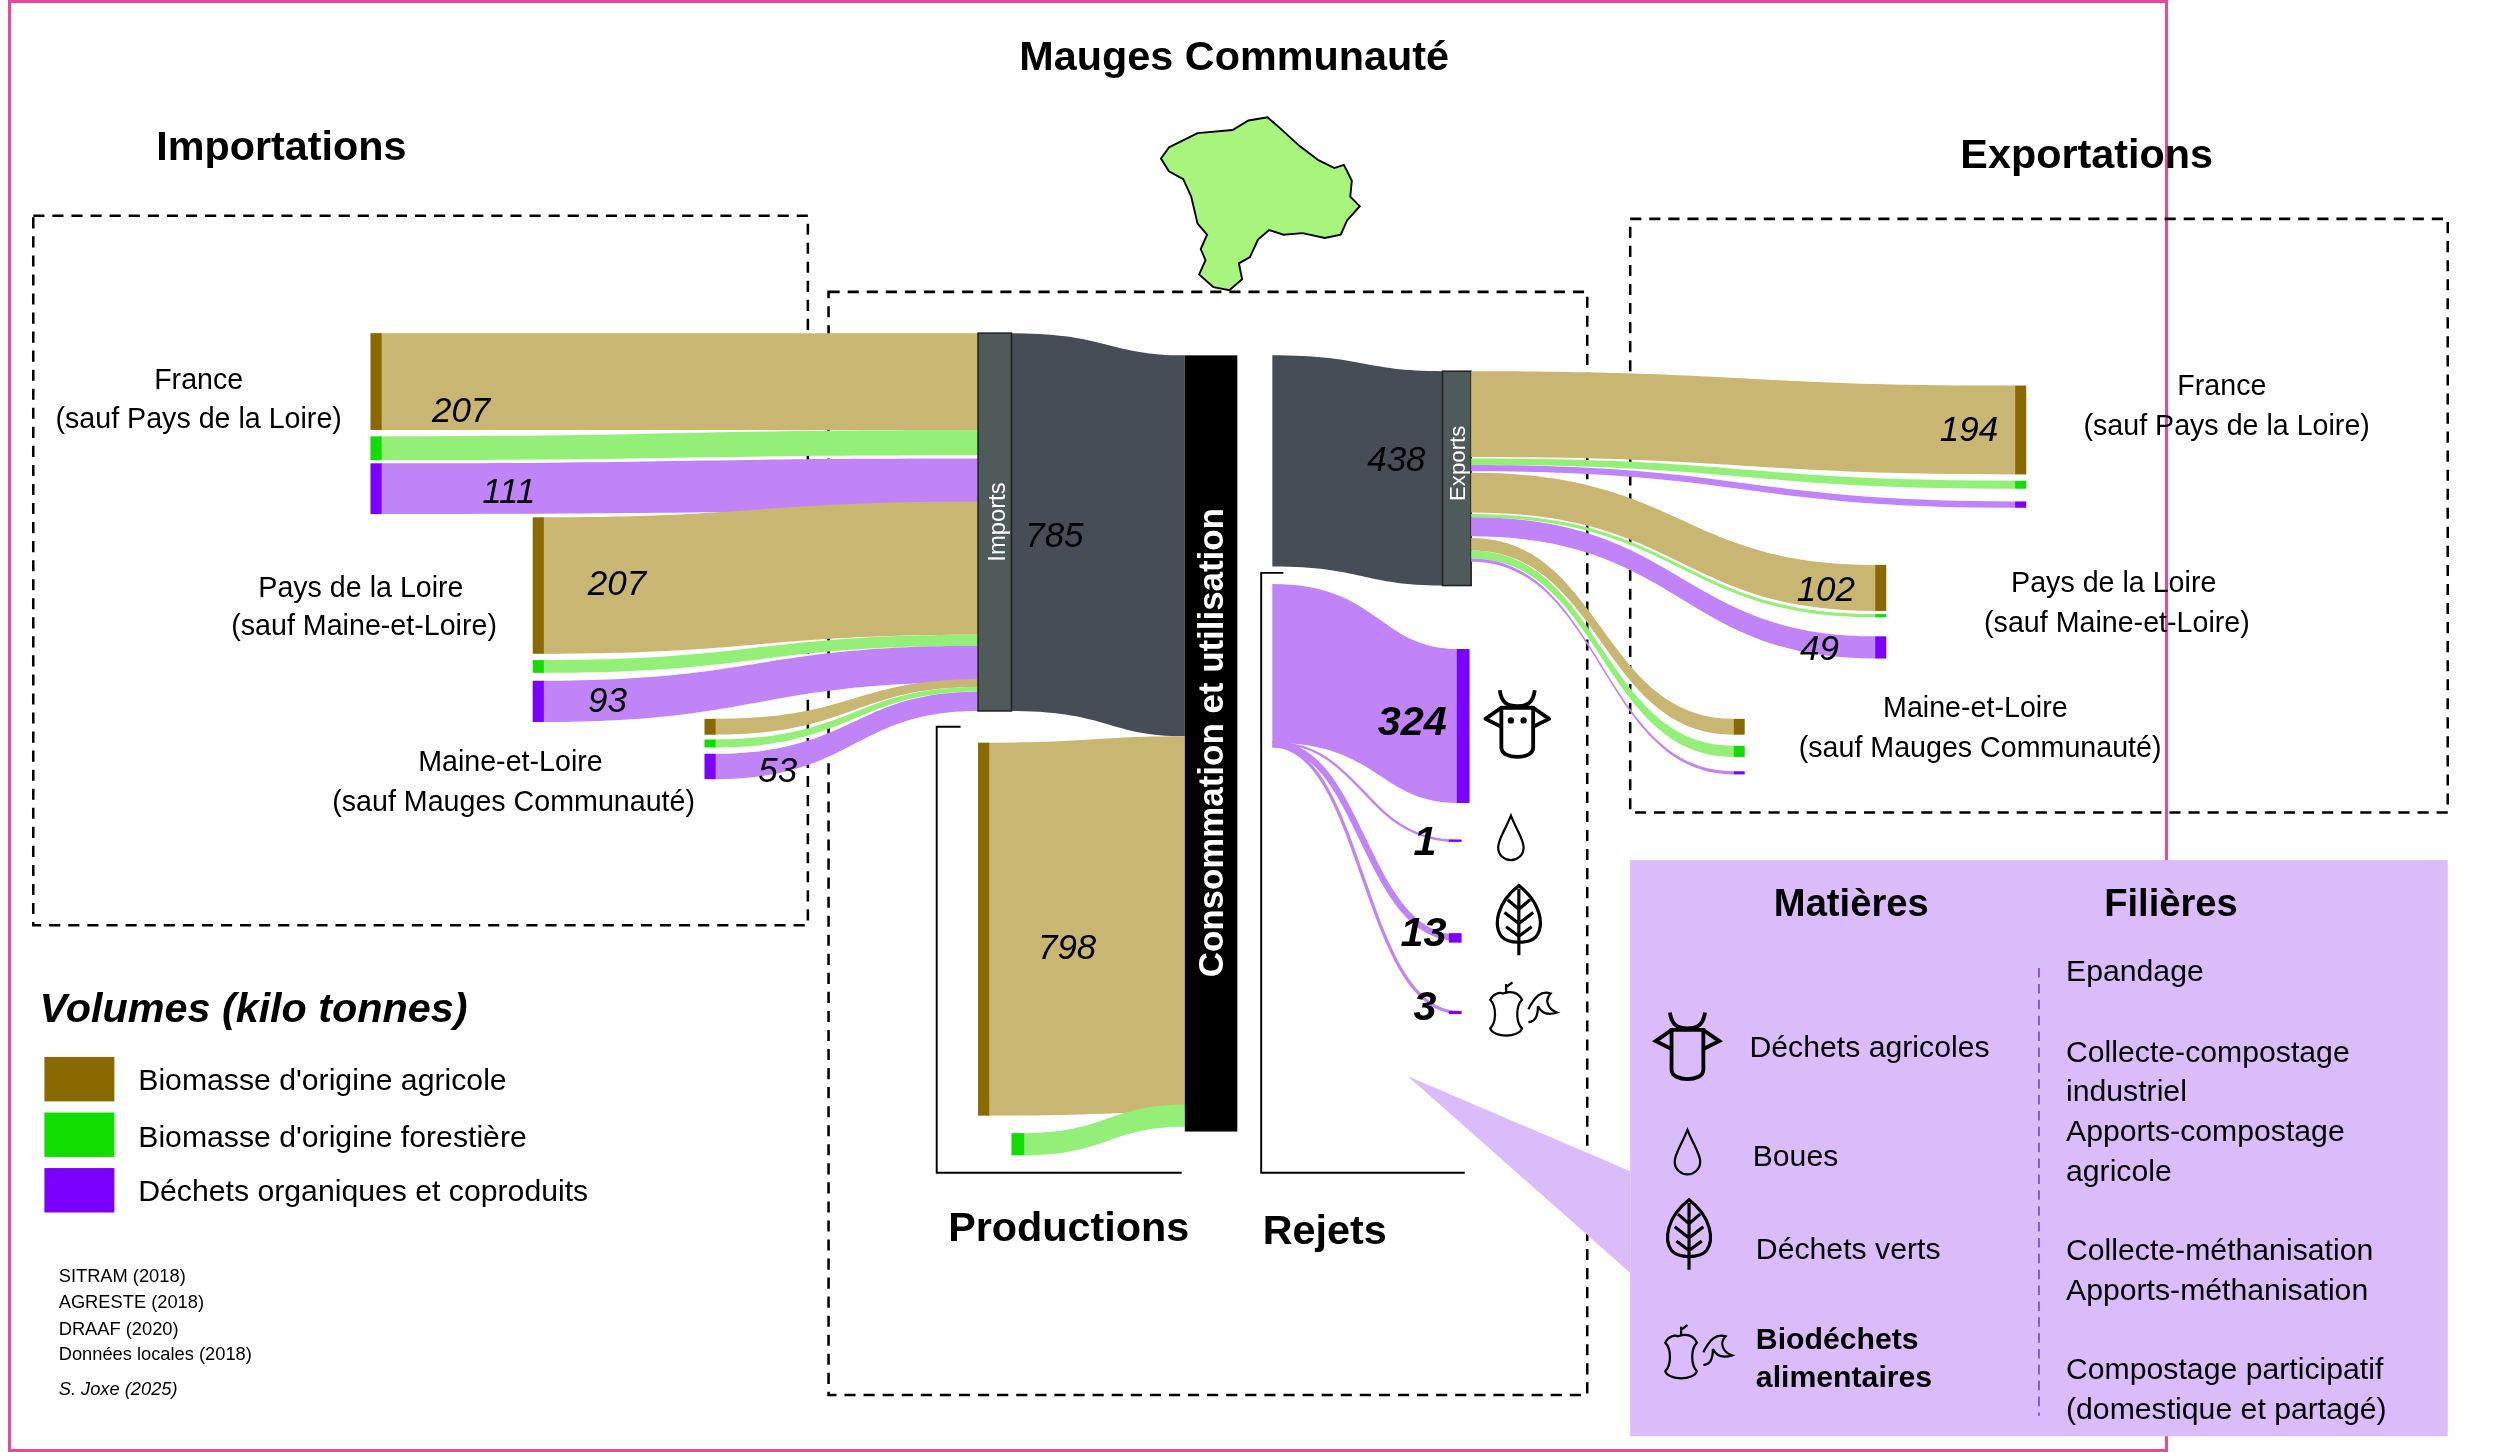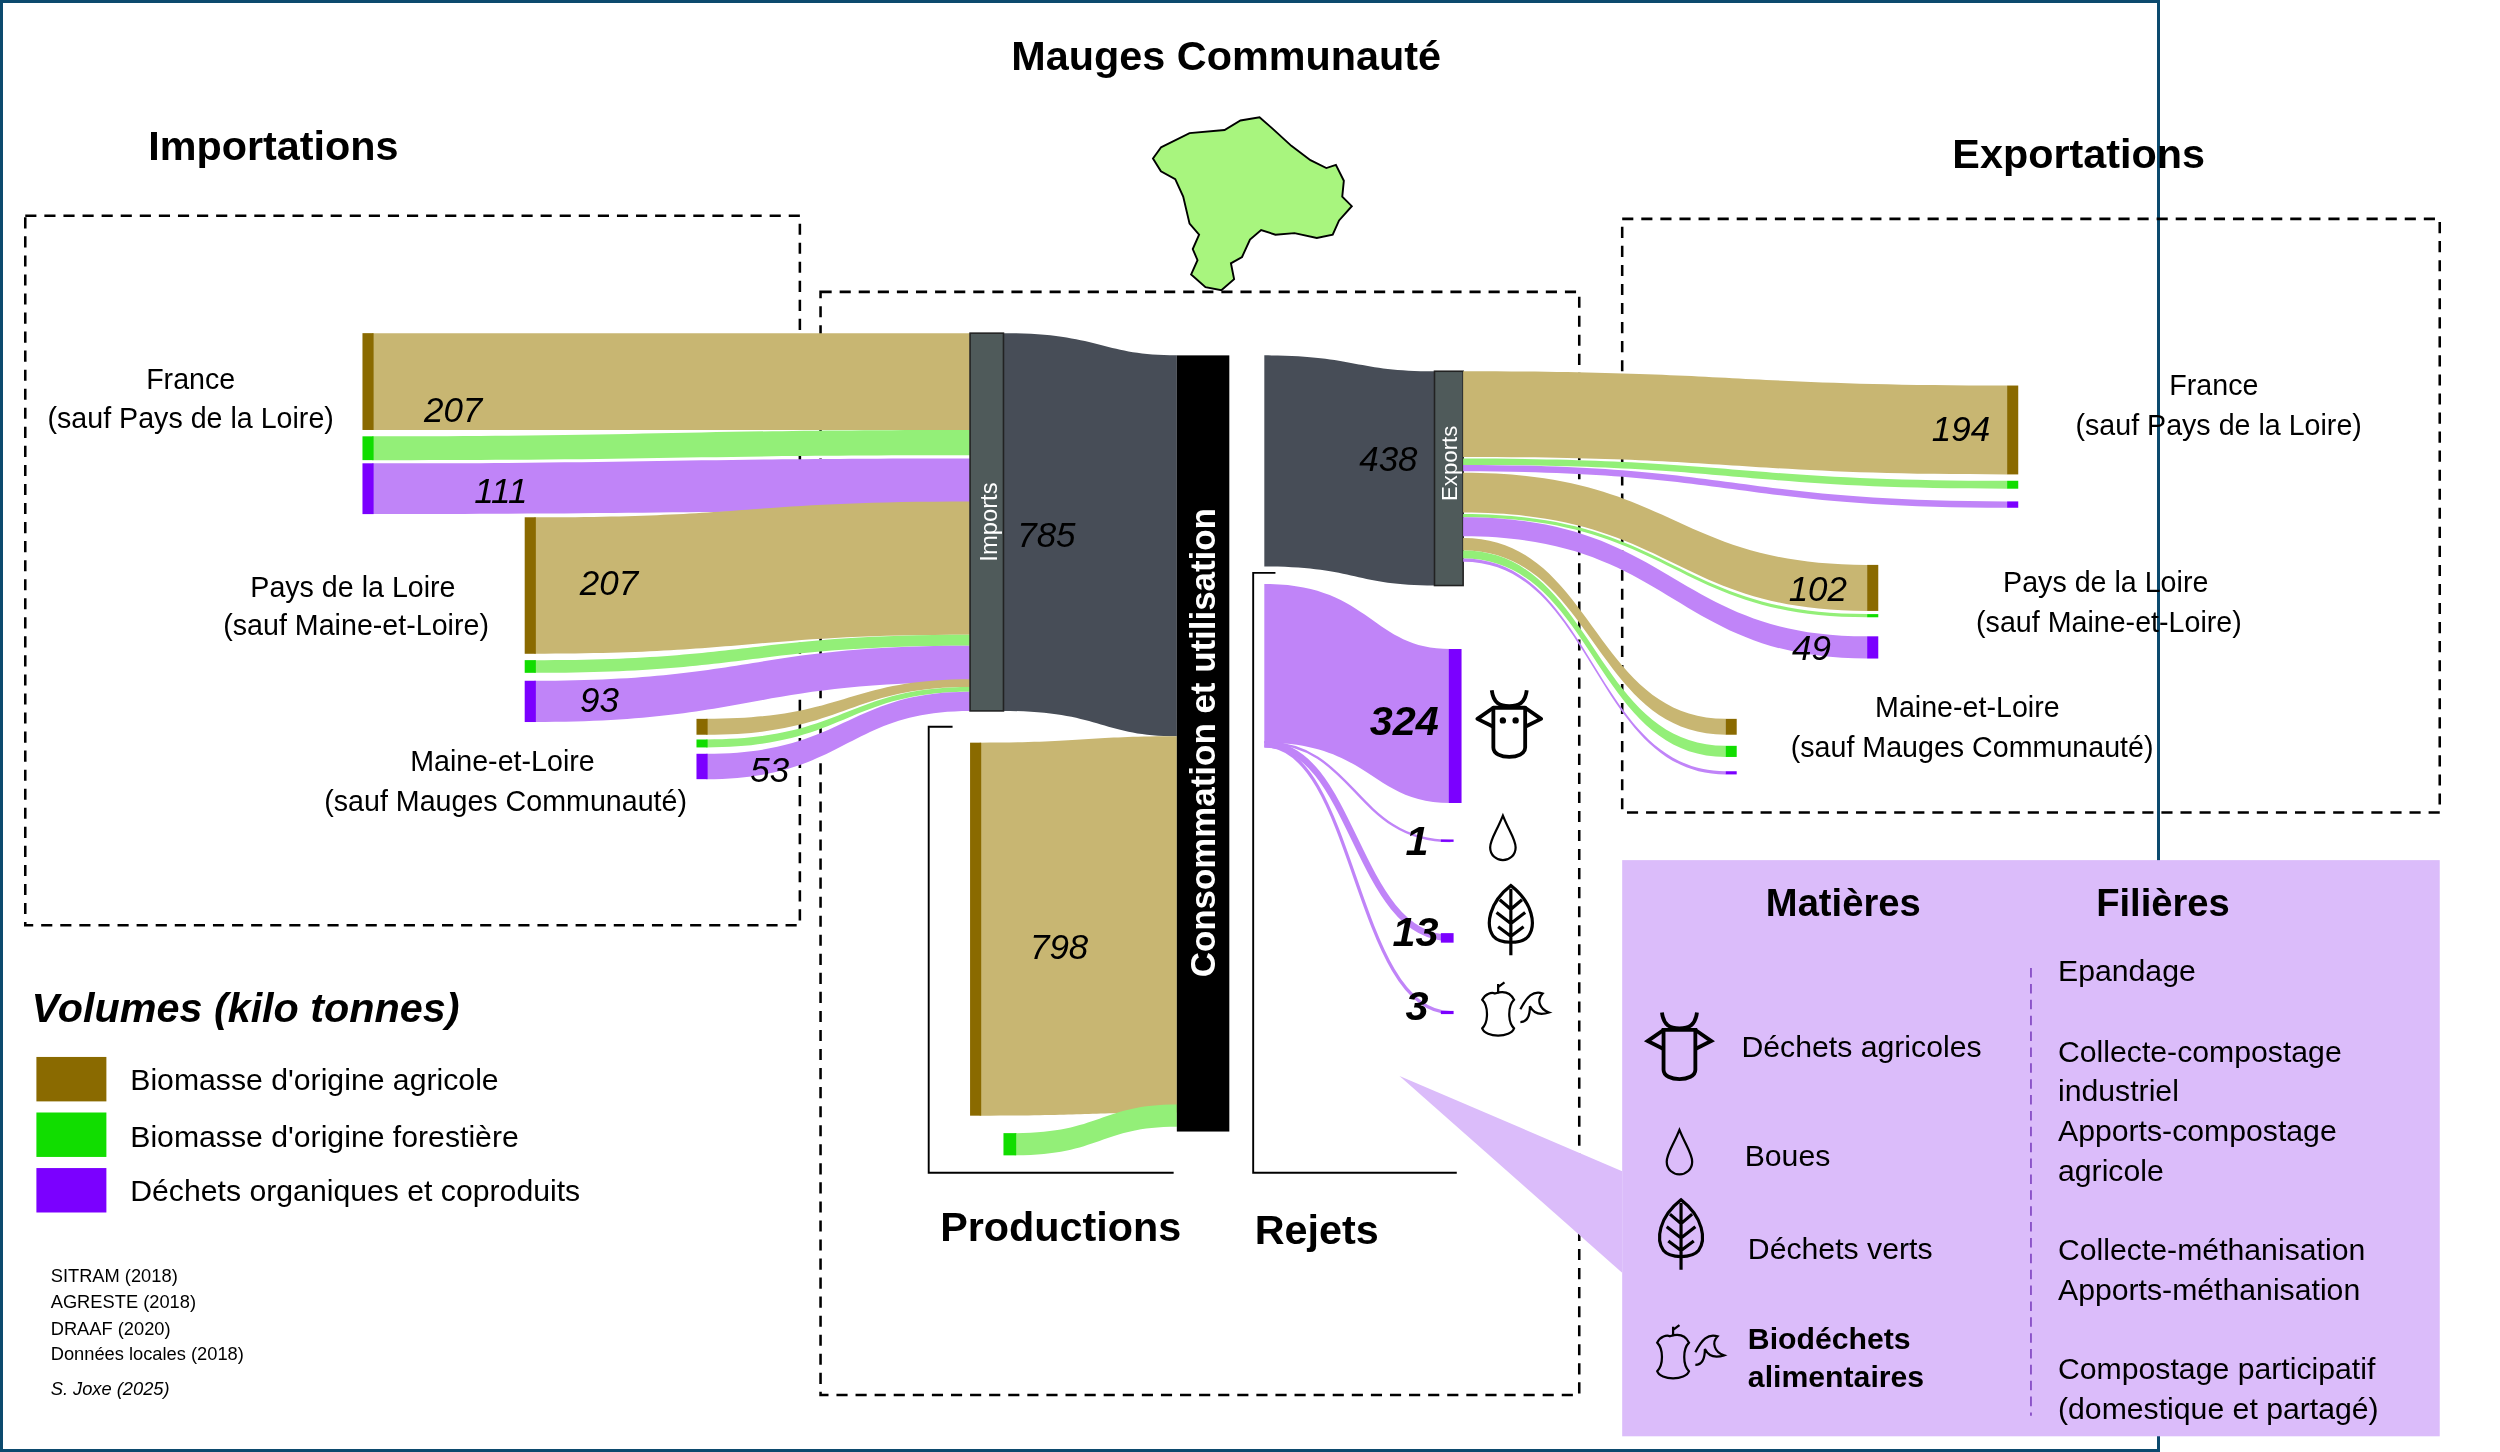--- a/index.html
+++ b/index.html
@@ -1,17 +1,17 @@
 <!DOCTYPE html>
 <html><head>
 <meta charset="utf-8">
 <style>
   html,body{margin:0;padding:0;background:#fff;}
   body{width:2500px;height:1452px;overflow:hidden;font-family:"DejaVu Sans",sans-serif;}
-  #frame{position:absolute;left:0;top:0;width:2160px;height:1452px;box-sizing:border-box;border:3px solid #0c4a6e;background:#fff;}
+  #frame{position:absolute;left:8px;top:0;width:2160px;height:1452px;box-sizing:border-box;border:3px solid #ec4899;background:#fff;}
   svg{position:absolute;left:0;top:0;}
   .t{font-family:"Liberation Sans","DejaVu Sans",sans-serif;fill:#000;}
   .ttl{font-size:26px;font-weight:bold;}
   .lbl{font-size:18px;}
   .num{font-size:22px;font-style:italic;}
   .bignum{font-size:26px;font-style:italic;font-weight:bold;}
   .leg{font-size:19px;}
   .src{font-size:11.5px;}
   .dash{fill:none;stroke:#000;stroke-width:1.6;stroke-dasharray:7 5;}
 </style>

